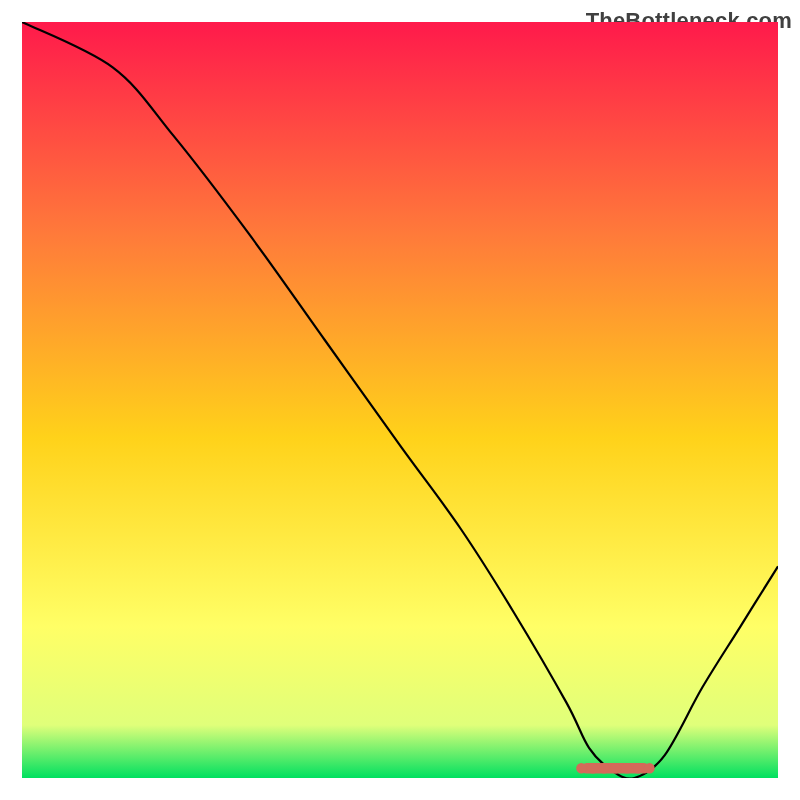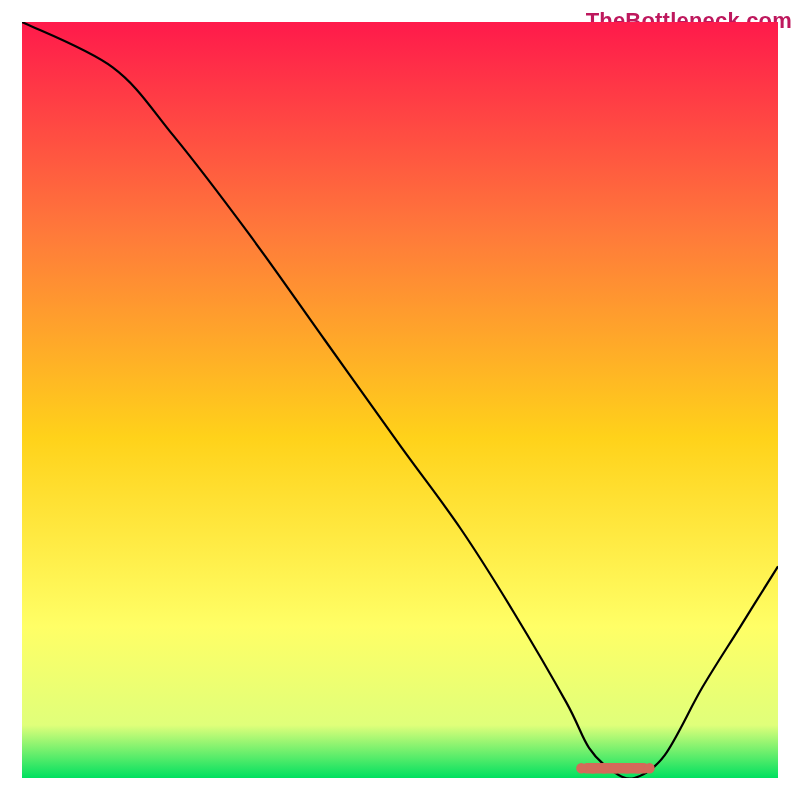--- a/index.html
+++ b/index.html
@@ -15,21 +15,21 @@
     position: relative;
     width: 800px;
     height: 800px;
   }
   .attribution {
     position: absolute;
     top: 8px;
     right: 8px;
     font-size: 22px;
     font-weight: bold;
-    color: #be185d;
+    color: #404040;
     letter-spacing: 0.2px;
   }
   .plot-area {
     position: absolute;
     left: 22px;
     top: 22px;
     width: 756px;
     height: 756px;
   }
   .plot-area svg {

